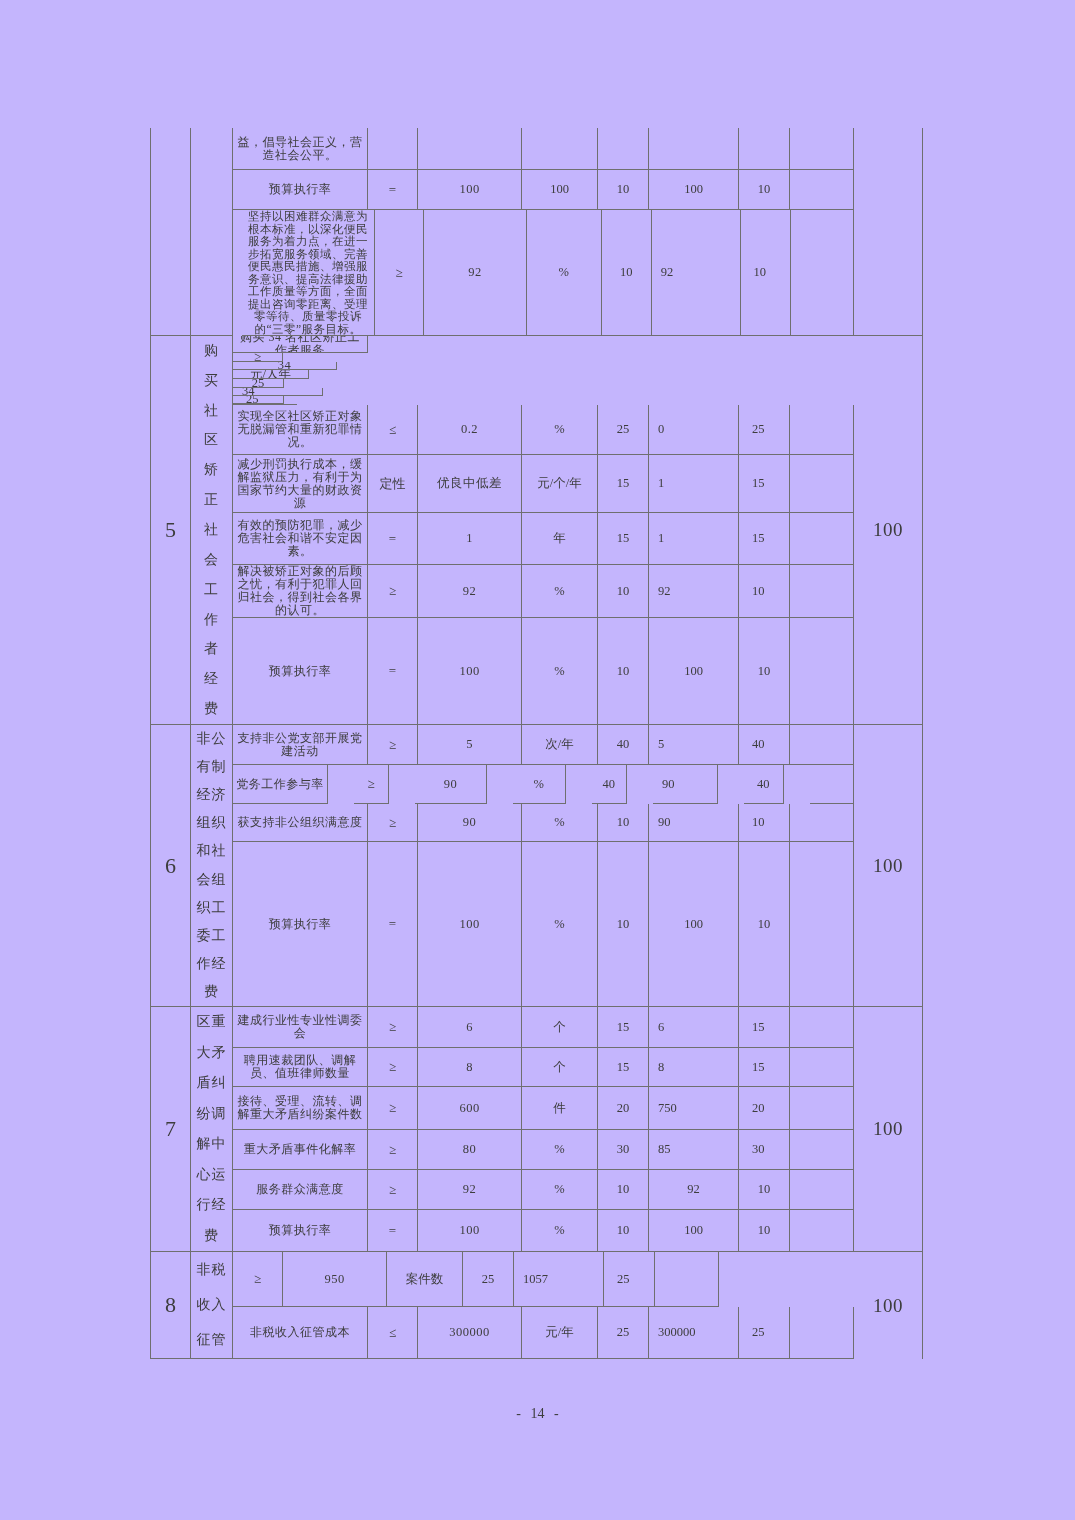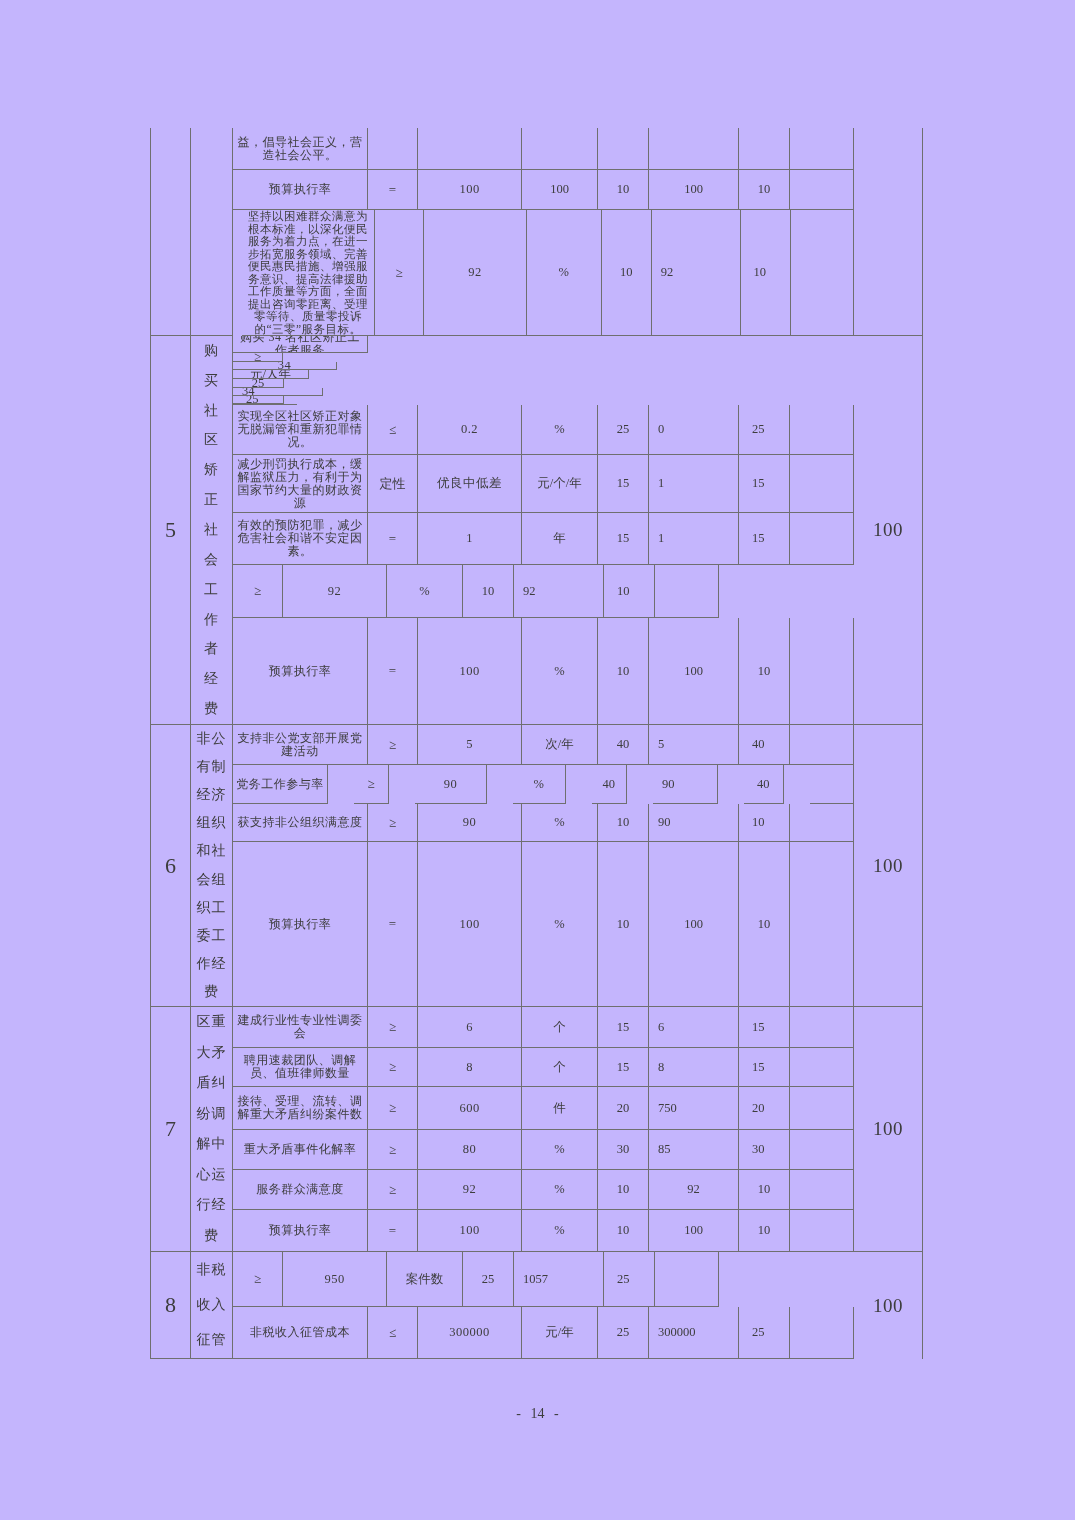--- a/index.html
+++ b/index.html
@@ -131,20 +131,21 @@
             <div class="cell c-ind">有效的预防犯罪，减少危害社会和谐不安定因素。</div>
             <div class="cell c-op">=</div>
             <div class="cell c-target">1</div>
             <div class="cell c-unit">年</div>
             <div class="cell c-weight">15</div>
             <div class="cell c-actual al">1</div>
             <div class="cell c-score al">15</div>
             <div class="cell c-blank"></div>
           </div>
           <div class="t-row" style="height: 53px;">
+            <div class="cell c-ind">解决被矫正对象的后顾之忧，有利于犯罪人回归社会，得到社会各界的认可。</div>
             <div class="cell c-op">≥</div>
             <div class="cell c-target">92</div>
             <div class="cell c-unit">%</div>
             <div class="cell c-weight">10</div>
             <div class="cell c-actual al">92</div>
             <div class="cell c-score al">10</div>
             <div class="cell c-blank"></div>
           </div>
           <div class="t-row" style="height: 107px;">
             <div class="cell c-ind">预算执行率</div>

